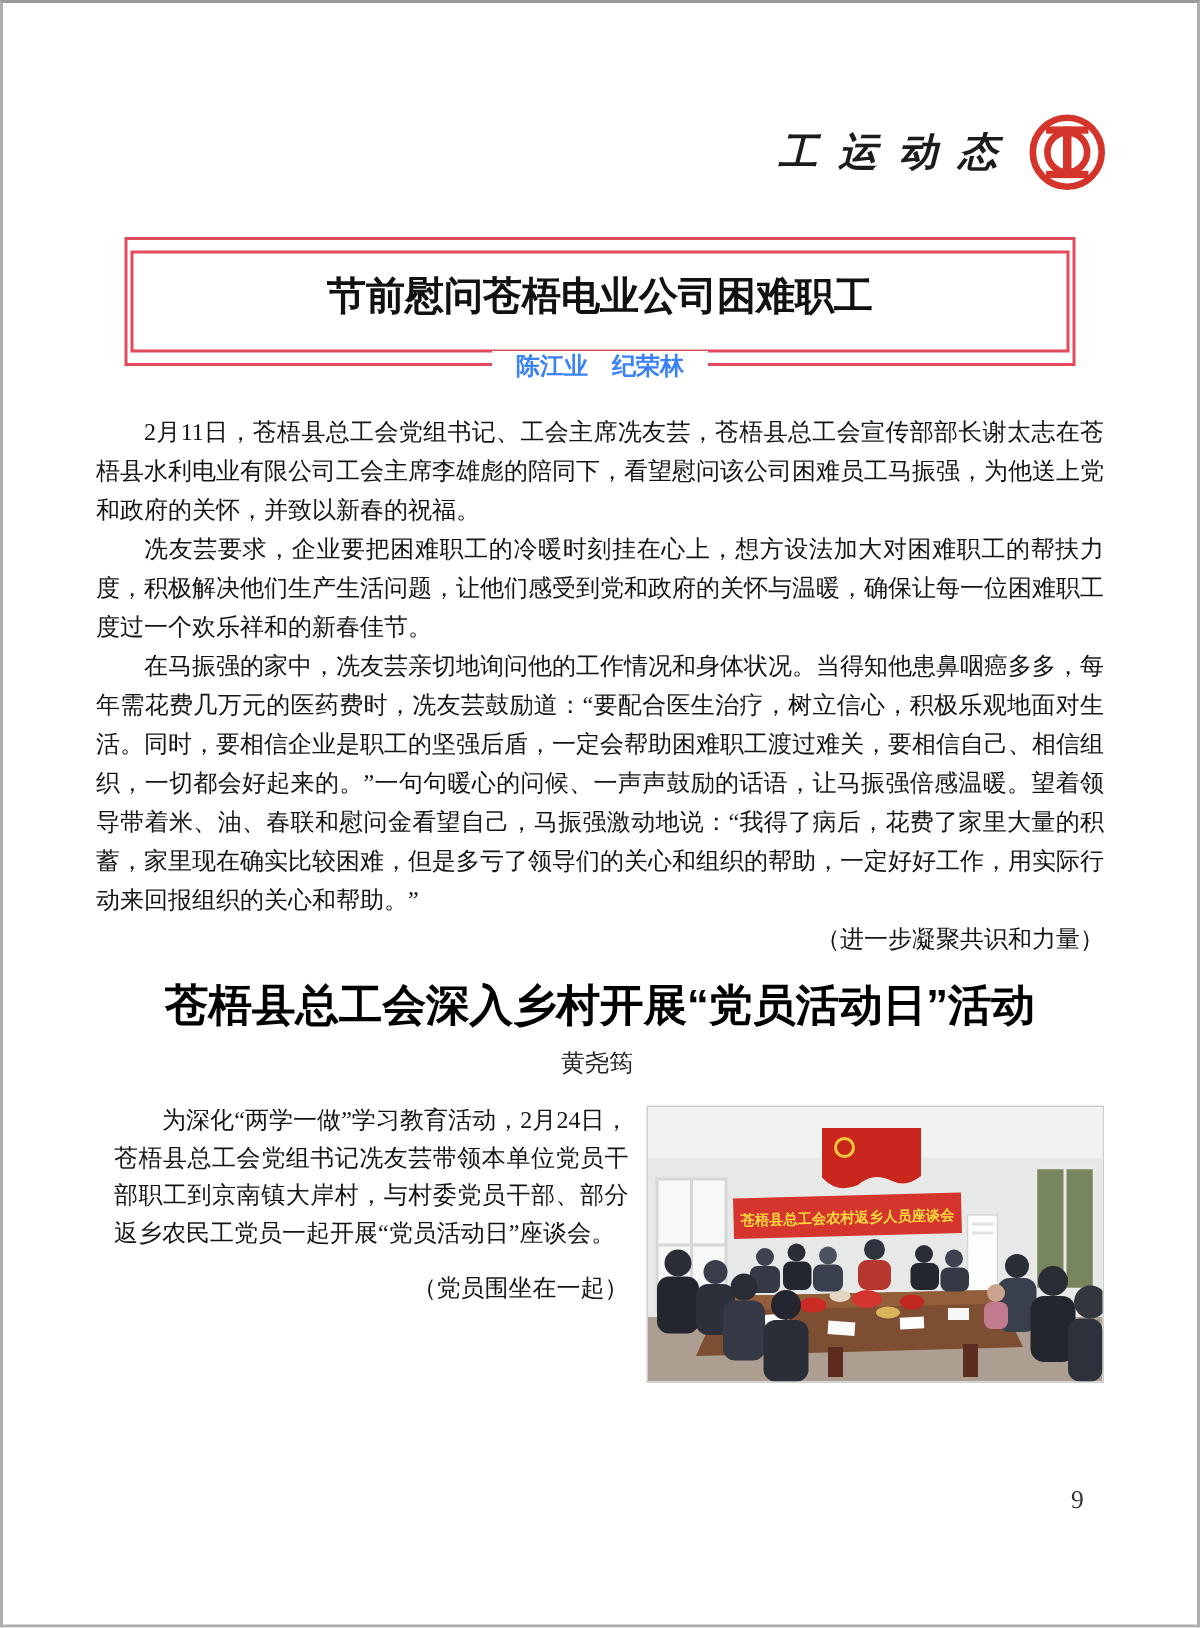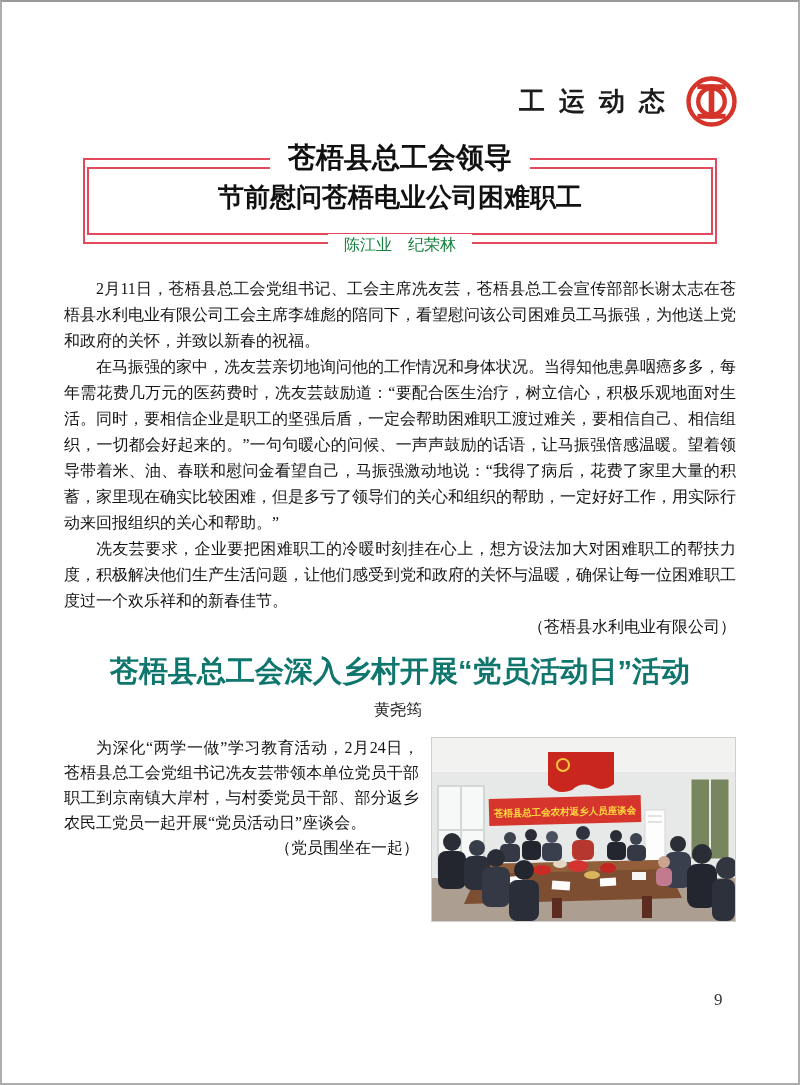--- a/index.html
+++ b/index.html
@@ -23,20 +23,21 @@
     align-items:center;
     gap:6px;
   }
   .masthead{
     font-family:"Liberation Serif","DejaVu Serif",serif;
     font-weight:bold;
     font-size:26px;
     letter-spacing:14px;
     color:#1c1c1c;
     white-space:nowrap;
+    font-style:italic;
   }
   .union-logo{width:53px;height:53px;flex:0 0 auto;}
   
   .title-frame{
     position:relative;
     margin:28px auto 0 auto;
     width:634px;
     height:86px;
   }
   .frame-outer{position:absolute;inset:0;border:2px solid #e24a5b;}
@@ -50,22 +51,22 @@
   .a1-title2{
     position:absolute;top:22px;left:0;right:0;
     text-align:center;
     font-weight:bold;font-size:26px;line-height:36px;
     z-index:3;color:#111;
   }
   .a1-authors{
     position:absolute;bottom:-12px;left:50%;transform:translateX(-50%);
     background:#ffffff;padding:0 16px;
     font-family:"Liberation Sans","DejaVu Sans",sans-serif;
-    font-size:16px;line-height:22px;font-weight:normal;
-    white-space:nowrap;z-index:3;color:#15803d;
+    font-size:16px;line-height:22px;font-weight:bold;
+    white-space:nowrap;z-index:3;color:#3b82f6;
   }
   
   .body-text{
     margin:32px 62px 13px 62px;
     font-size:16px;
     line-height:26px;
     text-align:justify;
   }
   .body-text p{margin:0;text-indent:2em;}
   .attribution{
@@ -74,36 +75,36 @@
     text-indent:0 !important;
   }
   .attr-overlap{margin-top:-26px;}
   
   .a2-title{
     margin:0 40px 0 40px;
     text-align:center;
     font-family:"Liberation Sans","DejaVu Sans",sans-serif;
     font-weight:bold;
     font-size:29px;line-height:36px;
-    color:#0f766e;
+    color:#000000;
   }
   .a2-author{
     margin:10px 4px 0 0;
     text-align:center;
     font-family:Liberation Serif, serif;
     font-size:16px;line-height:22px;
     color:#222;
   }
   .a2-body{
     margin:14px 62px 0 62px;
     font-size:16px;
     line-height:25px;
     text-align:justify;
   }
-  .a2-body p{margin:0;text-indent:2em;}
+  .a2-body p{margin:12px;text-indent:2em;}
   .photo-wrap{
     float:right;
     width:303px;height:183px;
     margin:2px 0 8px 12px;
     border:1px solid #cfcfcf;
     box-sizing:content-box;
   }
   .photo-wrap svg{display:block;}
   .banner-label{
     font-family:"Liberation Sans","DejaVu Sans",sans-serif;
@@ -131,30 +132,29 @@
         <rect x="14" y="44" width="32" height="5.5" fill="#d5342a"></rect>
         <circle cx="30" cy="30" r="15" fill="none" stroke="#d5342a" stroke-width="5"></circle>
         <rect x="26.8" y="10.5" width="6.4" height="39" fill="#d5342a"></rect>
       </svg>
     </span>
   </div>
 
   <div class="title-frame">
     <div class="frame-outer"></div>
     <div class="frame-inner"></div>
-    <div class="a1-title1">苍梧县总工会领导</div>
     <div class="a1-title2">节前慰问苍梧电业公司困难职工</div>
     <div class="a1-authors">陈江业　纪荣林</div>
   </div>
 
   <div class="body-text">
     <p>2月11日，苍梧县总工会党组书记、工会主席冼友芸，苍梧县总工会宣传部部长谢太志在苍梧县水利电业有限公司工会主席李雄彪的陪同下，看望慰问该公司困难员工马振强，为他送上党和政府的关怀，并致以新春的祝福。</p>
+    <p>冼友芸要求，企业要把困难职工的冷暖时刻挂在心上，想方设法加大对困难职工的帮扶力度，积极解决他们生产生活问题，让他们感受到党和政府的关怀与温暖，确保让每一位困难职工度过一个欢乐祥和的新春佳节。</p>
     <p>在马振强的家中，冼友芸亲切地询问他的工作情况和身体状况。当得知他患鼻咽癌多多，每年需花费几万元的医药费时，冼友芸鼓励道：“要配合医生治疗，树立信心，积极乐观地面对生活。同时，要相信企业是职工的坚强后盾，一定会帮助困难职工渡过难关，要相信自己、相信组织，一切都会好起来的。”一句句暖心的问候、一声声鼓励的话语，让马振强倍感温暖。望着领导带着米、油、春联和慰问金看望自己，马振强激动地说：“我得了病后，花费了家里大量的积蓄，家里现在确实比较困难，但是多亏了领导们的关心和组织的帮助，一定好好工作，用实际行动来回报组织的关心和帮助。”</p>
-    <p>冼友芸要求，企业要把困难职工的冷暖时刻挂在心上，想方设法加大对困难职工的帮扶力度，积极解决他们生产生活问题，让他们感受到党和政府的关怀与温暖，确保让每一位困难职工度过一个欢乐祥和的新春佳节。</p>
-    <p class="attribution attr-overlap">（苍梧县水利电业有限公司）</p>
+    <p class="attribution attr-overlap">（进一步凝聚共识和力量）</p>
   </div>
 
   <div class="a2-title">苍梧县总工会深入乡村开展“党员活动日”活动</div>
   <div class="a2-author">黄尧筠</div>
 
   <div class="a2-body">
     <div class="photo-wrap">
       <svg width="303" height="183" viewBox="0 0 303 183">
 
         <rect x="0" y="0" width="303" height="183" fill="#e6e9e7"></rect>

